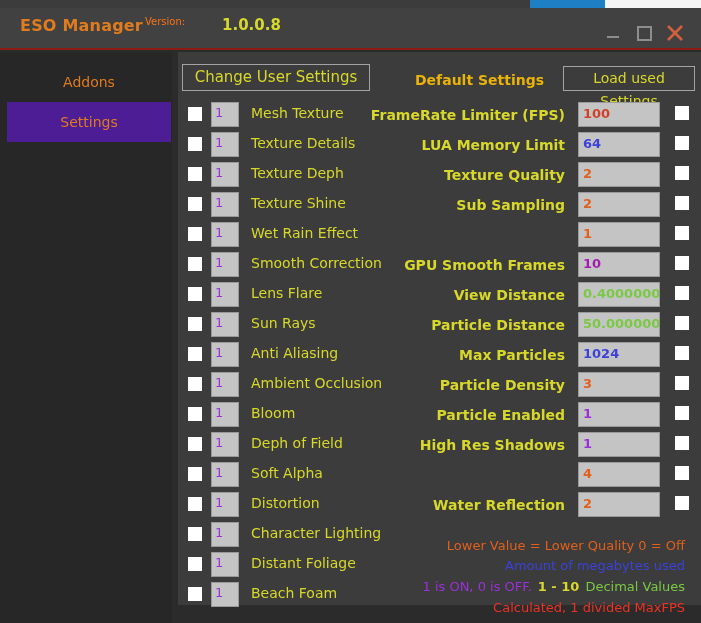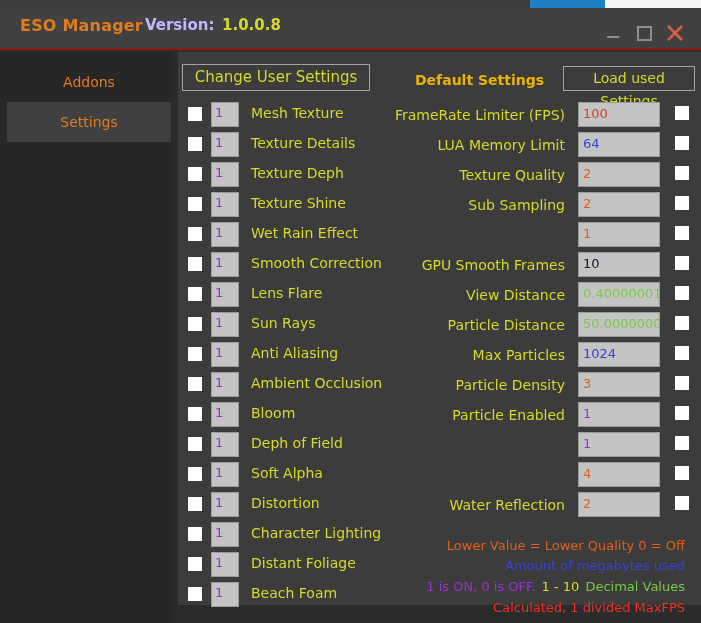--- a/index.html
+++ b/index.html
@@ -51,23 +51,23 @@
     position: absolute;
     left: 20px; top: 8px;
     font-size: 16px;
     font-weight: bold;
     color: #e07b1e;
     letter-spacing: .2px;
   }
   .version-label {
     position: absolute;
     left: 145px; top: 8px;
-    font-size: 15px;
-    font-weight: bold;
-    color: #c4b5fd;
+    font-size: 10px;
+    font-weight: normal;
+    color: #f97316;
   }
   .version-value {
     position: absolute;
     left: 222px; top: 8px;
     font-size: 15px;
     font-weight: bold;
     color: #d8d82a;
   }
 
   
@@ -96,21 +96,21 @@
     width: 164px;
     height: 40px;
     line-height: 40px;
     text-align: center;
     font-size: 14px;
     color: #e07b1e;
     cursor: pointer;
     box-sizing: border-box;
   }
   .side-item.addons   { top: 10px; }
-  .side-item.settings { top: 50px; background: #404040; }
+  .side-item.settings { top: 50px; background: #4c1d95; }
 
   
   .main {
     position: absolute;
     left: 178px; top: 52px;
     width: 523px;
     height: 553px;
     background: #3c3c3c;
   }
 
@@ -171,20 +171,21 @@
     color: #d8d82a;
     white-space: nowrap;
   }
 
   
   .rrow {
     position: absolute;
     left: 210px;
     width: 310px;
     height: 30px;
+    font-weight: bold;
   }
   .rrow .rlbl {
     position: absolute;
     right: 133px; top: 5px;
     font-size: 14px;
     color: #d8d82a;
     white-space: nowrap;
     text-align: right;
   }
   .rrow .rval {
@@ -375,21 +376,21 @@
           <div class="rlbl">Sub Sampling</div>
           <div class="rval" style="color: rgb(224, 96, 28);">2</div>
           <div class="rcb"></div>
         </div>
         <div class="rrow" style="top: 170px;">
           <div class="rval" style="color: rgb(224, 96, 28);">1</div>
           <div class="rcb"></div>
         </div>
         <div class="rrow" style="top: 200px;">
           <div class="rlbl">GPU Smooth Frames</div>
-          <div class="rval" style="color: #0f172a;">10</div>
+          <div class="rval" style="color: #a21caf;">10</div>
           <div class="rcb"></div>
         </div>
         <div class="rrow" style="top: 230px;">
           <div class="rlbl">View Distance</div>
           <div class="rval" style="color: rgb(122, 201, 67);">0.40000001</div>
           <div class="rcb"></div>
         </div>
         <div class="rrow" style="top: 260px;">
           <div class="rlbl">Particle Distance</div>
           <div class="rval" style="color: rgb(122, 201, 67);">50.00000000</div>
@@ -404,34 +405,35 @@
           <div class="rlbl">Particle Density</div>
           <div class="rval" style="color: rgb(224, 96, 28);">3</div>
           <div class="rcb"></div>
         </div>
         <div class="rrow" style="top: 350px;">
           <div class="rlbl">Particle Enabled</div>
           <div class="rval" style="color: rgb(155, 48, 217);">1</div>
           <div class="rcb"></div>
         </div>
         <div class="rrow" style="top: 380px;">
+          <div class="rlbl">High Res Shadows</div>
           <div class="rval" style="color: rgb(155, 48, 217);">1</div>
           <div class="rcb"></div>
         </div>
         <div class="rrow" style="top: 410px;">
           <div class="rval" style="color: rgb(224, 96, 28);">4</div>
           <div class="rcb"></div>
         </div>
         <div class="rrow" style="top: 440px;">
           <div class="rlbl">Water Reflection</div>
           <div class="rval" style="color: rgb(224, 96, 28);">2</div>
           <div class="rcb"></div>
         </div>
       </div>
     <div id="legend">
         <div class="legend-line lg0"><span class="seg" style="color: rgb(224, 96, 28);">Lower Value = Lower Quality  0 = Off</span></div>
         <div class="legend-line lg1"><span class="seg" style="color: rgb(58, 66, 216);">Amount of megabytes used</span></div>
-        <div class="legend-line lg2"><span class="seg" style="color: rgb(155, 48, 217);">1 is ON,  0 is OFF.</span><span class="seg" style="color: rgb(216, 216, 42);">1 - 10</span><span class="seg" style="color: rgb(122, 201, 67);">Decimal Values</span></div>
+        <div class="legend-line lg2"><span class="seg" style="color: rgb(155, 48, 217);">1 is ON,  0 is OFF.</span><span class="seg" style="color: rgb(216, 216, 42); font-weight: bold;">1 - 10</span><span class="seg" style="color: rgb(122, 201, 67);">Decimal Values</span></div>
         <div class="legend-line lg3"><span class="seg" style="color: rgb(238, 49, 36);">Calculated, 1 divided MaxFPS</span></div>
       </div>
   </div>
 
 </div>
 
 </body></html>

